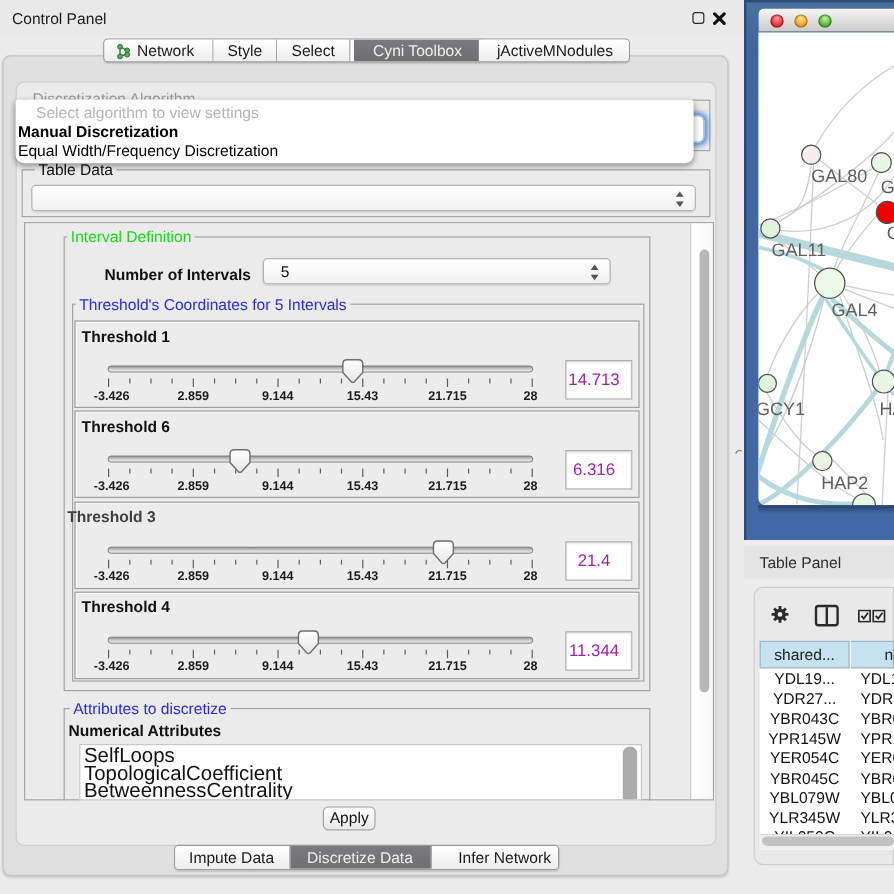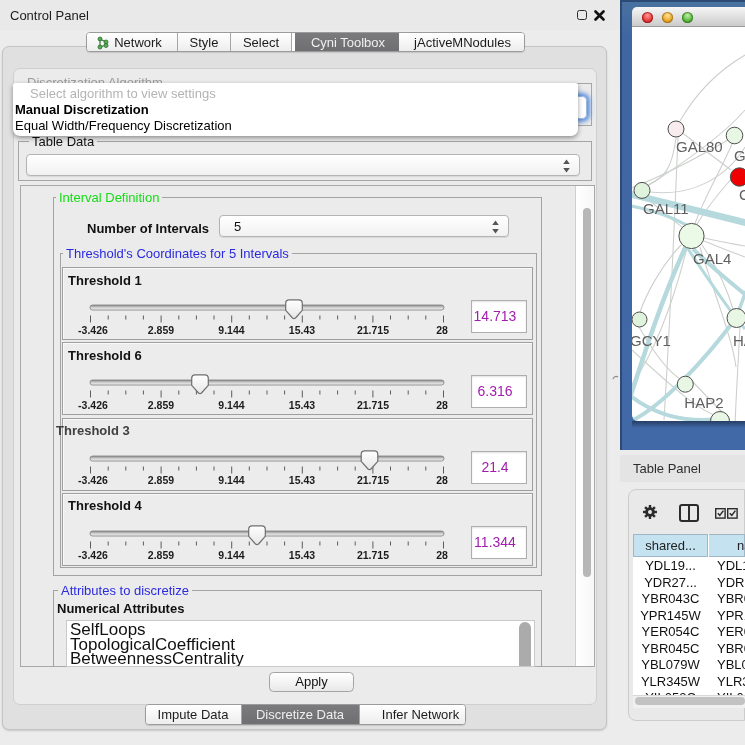--- a/index.html
+++ b/index.html
@@ -167,21 +167,21 @@
   <div class="grp" style="left:32px;top:9.5px;width:489px;height:200px;border-color:#a3a3a3"></div>
 </div>
 <div class="grptitle" style="left:58px;top:583px;color:#2a2ae0">Attributes to discretize</div>
 <div class="abs" style="left:57px;top:601px;font-size:13px;font-weight:bold;color:#111">Numerical Attributes</div>
 <div class="abs" style="left:66px;top:620px;width:469px;height:47px;background:#fff;border:1px solid #c9c9c9;overflow:hidden">
   <div style="margin:2px 0 0 3px;font-size:17px;color:#111;line-height:14.7px">SelfLoops<br>TopologicalCoefficient<br>BetweennessCentrality</div>
   <div style="position:absolute;right:3px;top:1px;width:12px;height:60px;background:#ababab;border-radius:6px"></div>
 </div>
 
 
-<div class="abs" style="left:269px;top:672px;width:85px;height:19.5px;background:linear-gradient(#ffffff,#e8e8e8);
+<div class="abs" style="left:269px;top:672px;width:44px;height:19.5px;background:linear-gradient(#ffffff,#e8e8e8);
   border:1px solid #a4a4a4;border-radius:4.5px;text-align:center;font-size:13px;line-height:18px;color:#111">Apply</div>
 
 
 <div class="abs" style="left:144.5px;top:703.5px;width:321px;height:21px;border:1px solid #9b9b9b;
   border-radius:4px;overflow:hidden;background:#fff;box-shadow:0 1px 1px rgba(0,0,0,.12)">
   <div class="tab" style="left:0;width:96px;line-height:20px">Impute Data</div>
   <div class="tab tabdark" style="left:96px;width:118px;line-height:20px">Discretize Data</div>
   <div class="tab" style="left:214px;width:122px;line-height:20px;border-right:none">Infer Network</div>
 </div>
 

